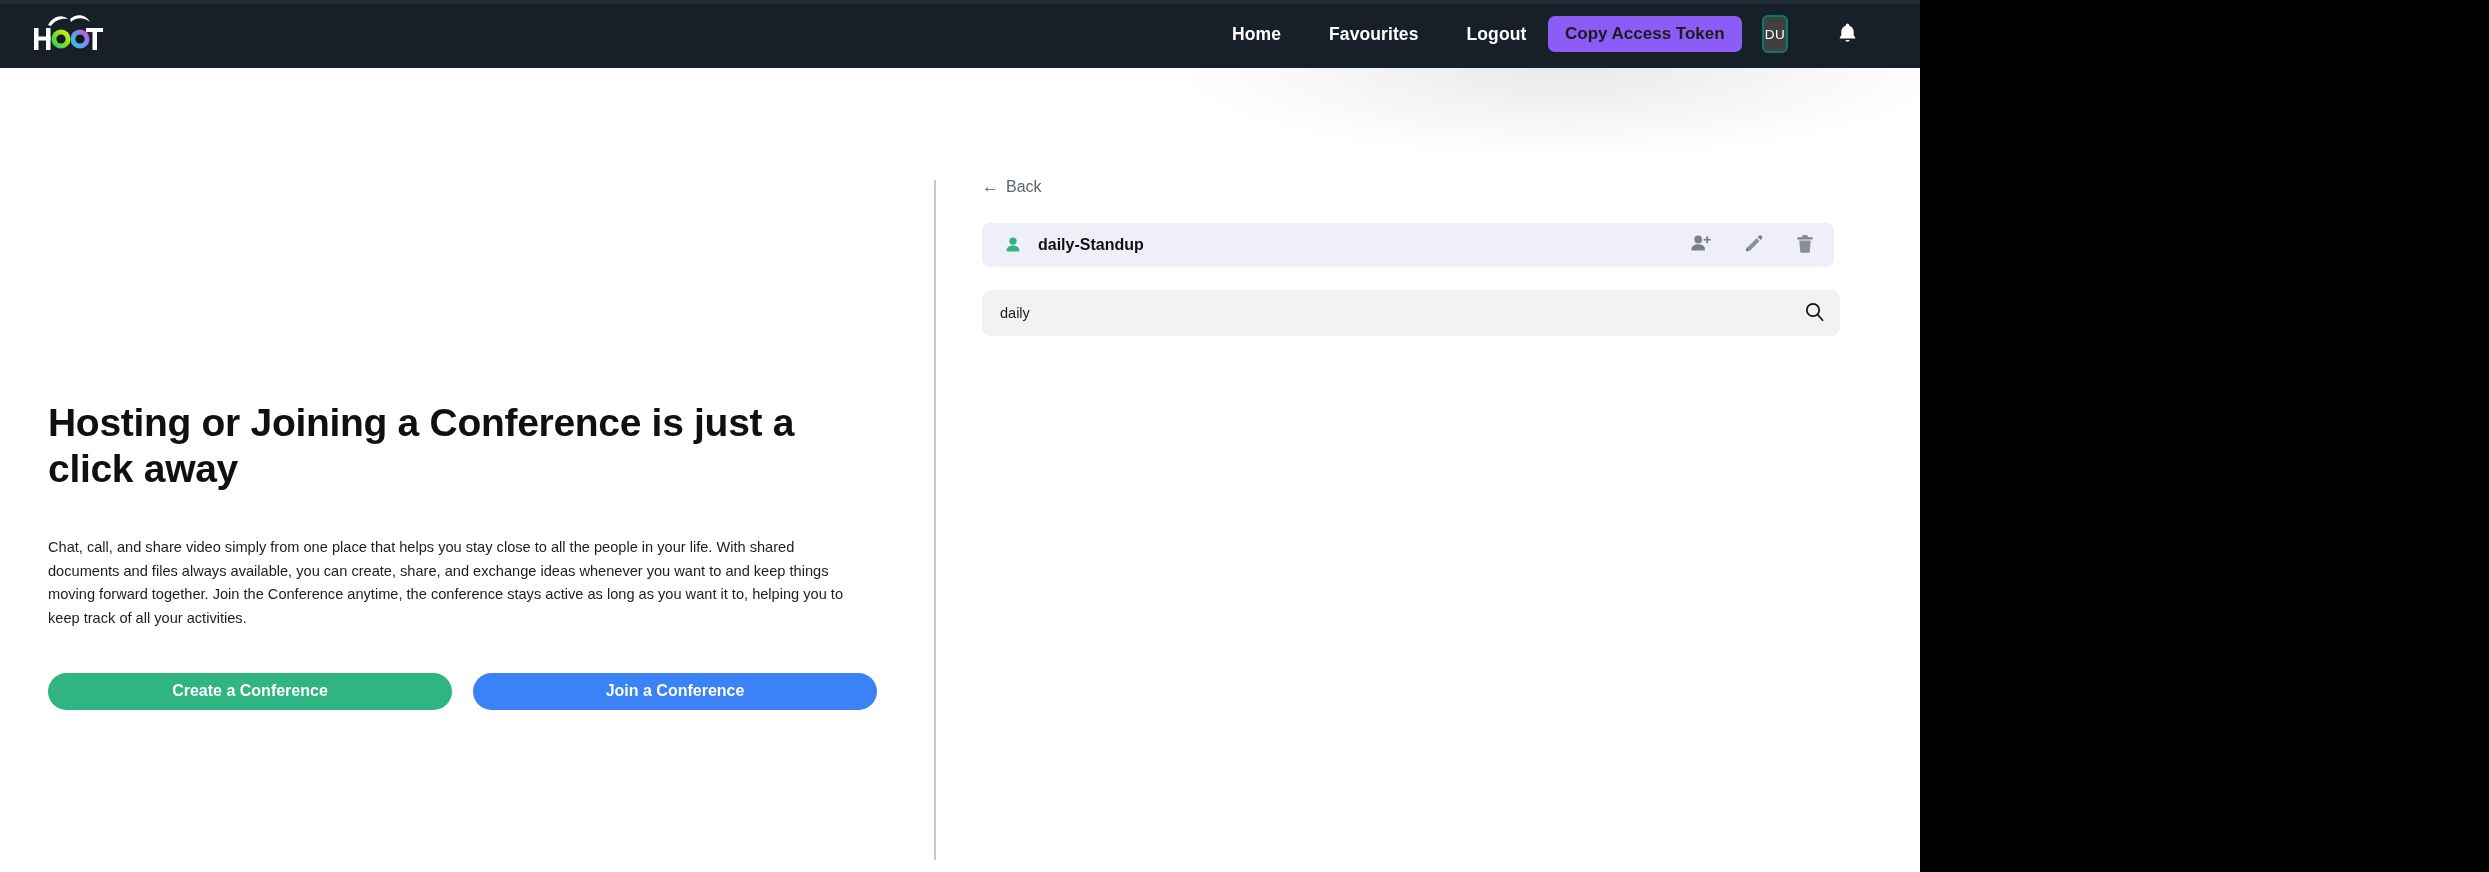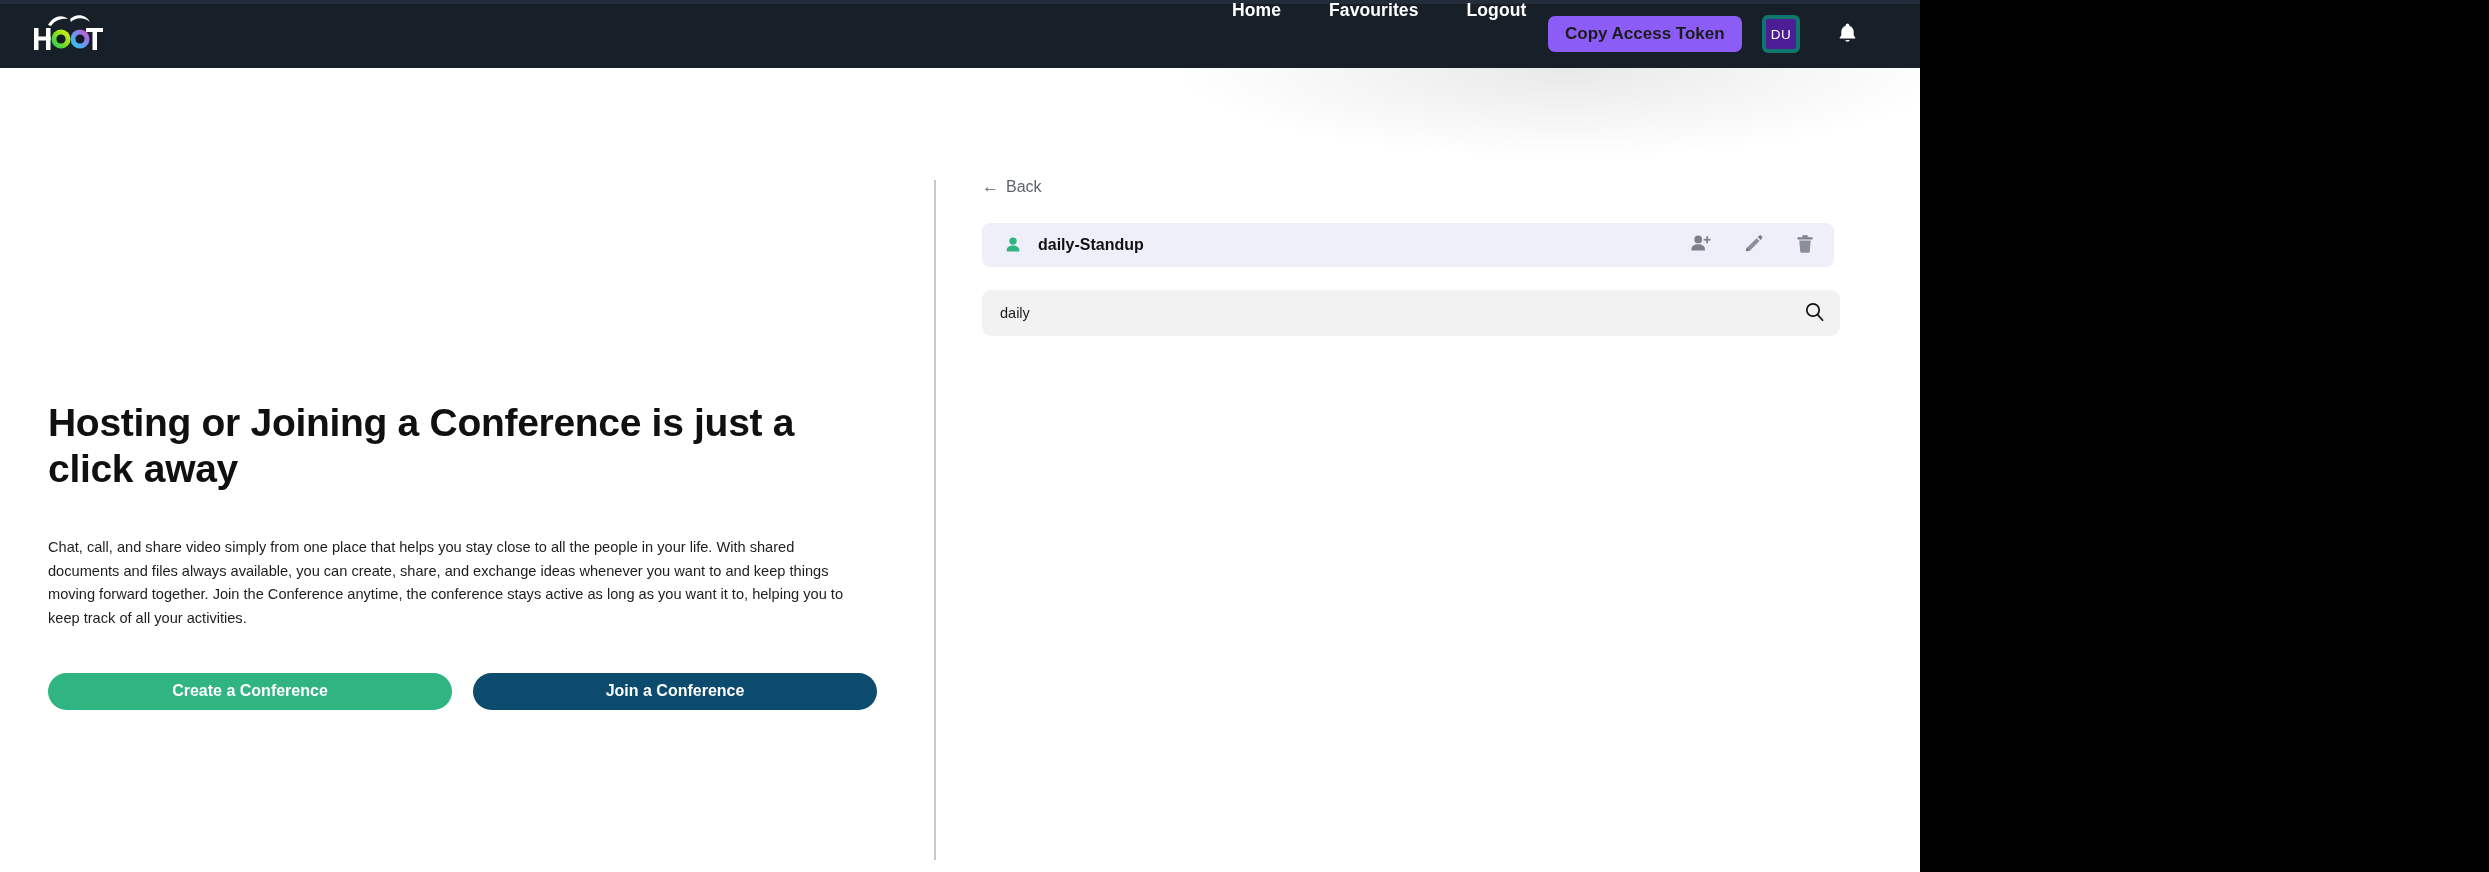--- a/index.html
+++ b/index.html
@@ -33,21 +33,21 @@
   
   #logo {
     position:absolute; left:26px; top:9px;
     width:78px; height:48px;
   }
 
   
   #nav-links {
     position:absolute; left:1232px; top:0;
     height:68px;
-    display:flex; gap:48px;
+    display:flex; align-items:center; gap:48px;
   }
   .nav-link {
     color:#ffffff;
     font-size:17.5px;
     font-weight:bold;
     letter-spacing:.1px;
     text-decoration:none;
     white-space:nowrap;
     cursor:pointer;
   }
@@ -63,23 +63,23 @@
     font-family:"Liberation Sans", sans-serif;
     font-size:17px; font-weight:bold;
     white-space:nowrap;
     cursor:pointer;
     display:flex; align-items:center;
   }
 
   
   #avatar {
     position:absolute; left:1762px; top:15px;
-    width:38px; height:38px;
-    background:#4c1d95;
-    border:4px solid #0f766e;
+    width:26px; height:38px;
+    background:#404040;
+    border:2px solid #0f766e;
     border-radius:6px;
     display:flex; align-items:center; justify-content:center;
     color:#ffffff;
     font-size:13.5px;
     letter-spacing:.4px;
     cursor:pointer;
   }
 
   
   #bell-btn {
@@ -125,21 +125,21 @@
   .hero-btn {
     height:37px;
     border:none; border-radius:19px;
     color:#ffffff;
     font-family:"Liberation Sans", sans-serif;
     font-size:16px; font-weight:bold;
     cursor:pointer;
     display:flex; align-items:center; justify-content:center;
   }
   #create-conference-btn { width:404px; background:#2fb482; }
-  #join-conference-btn   { width:404px; background:#0c4a6e; }
+  #join-conference-btn   { width:404px; background:#3b82f6; }
 
   
   #divider {
     position:absolute; left:934px; top:180px;
     width:2px; height:680px;
     background:#c9c9c9;
   }
 
   
   #right-panel {

